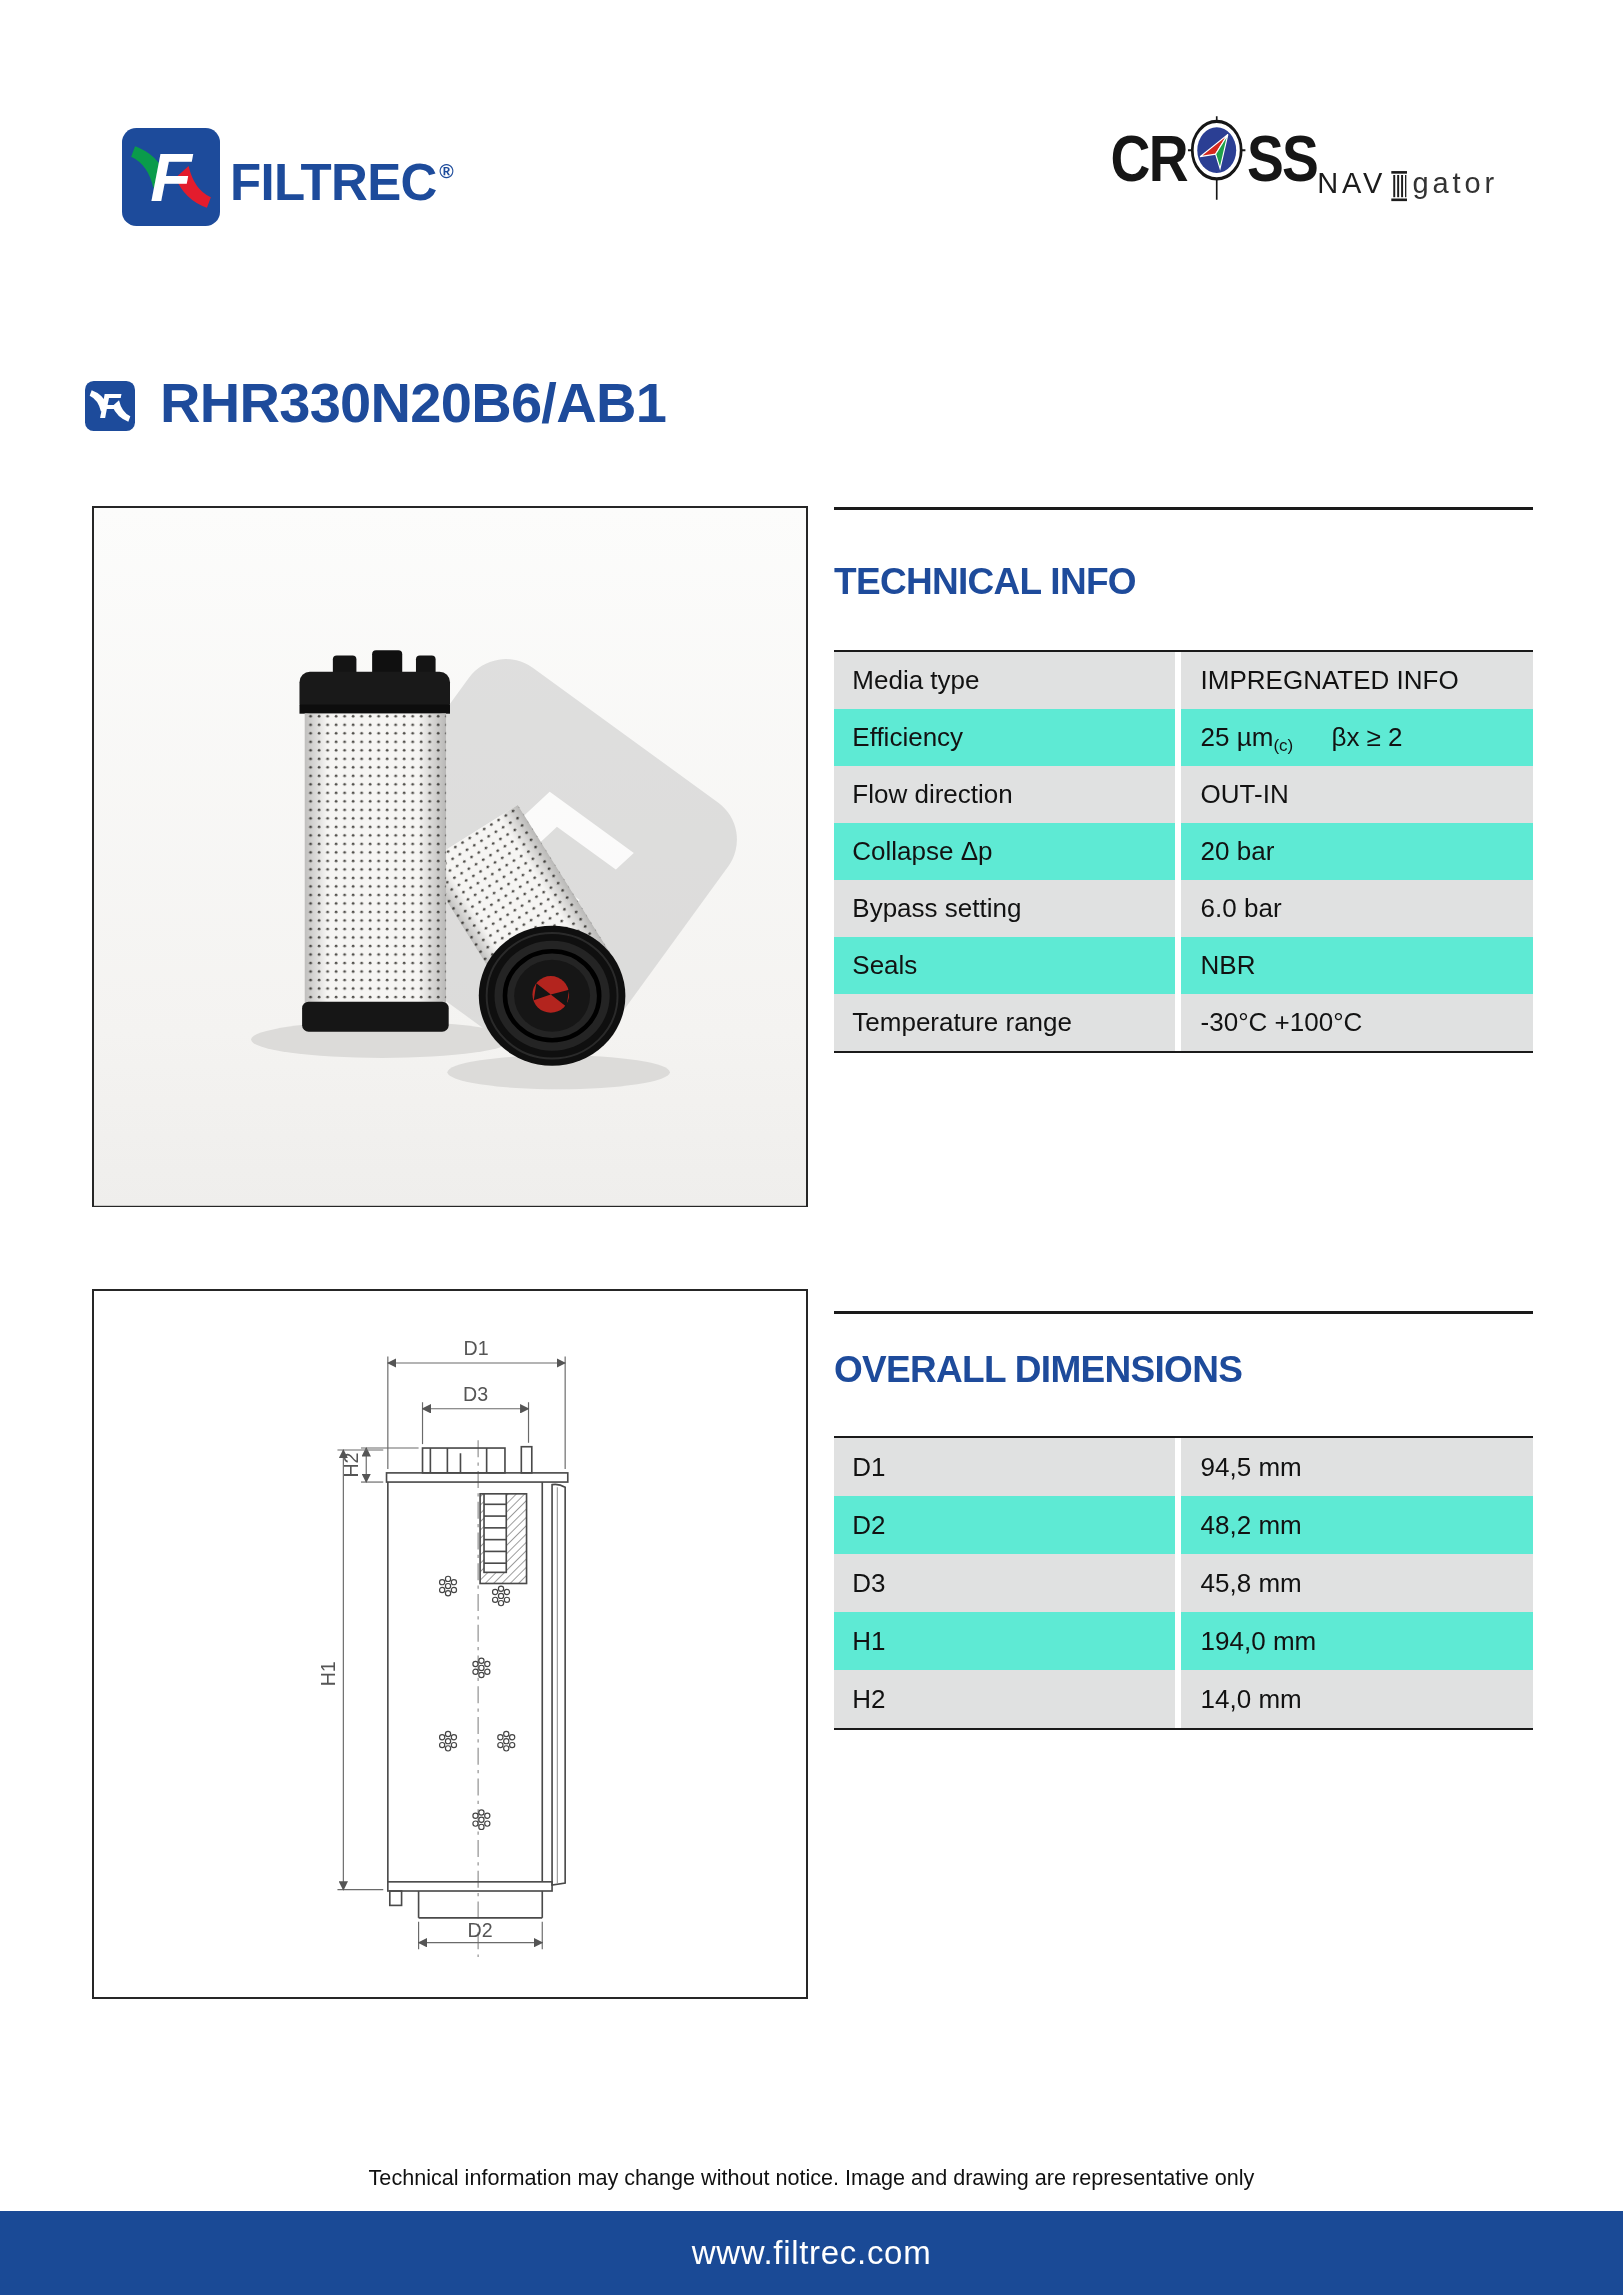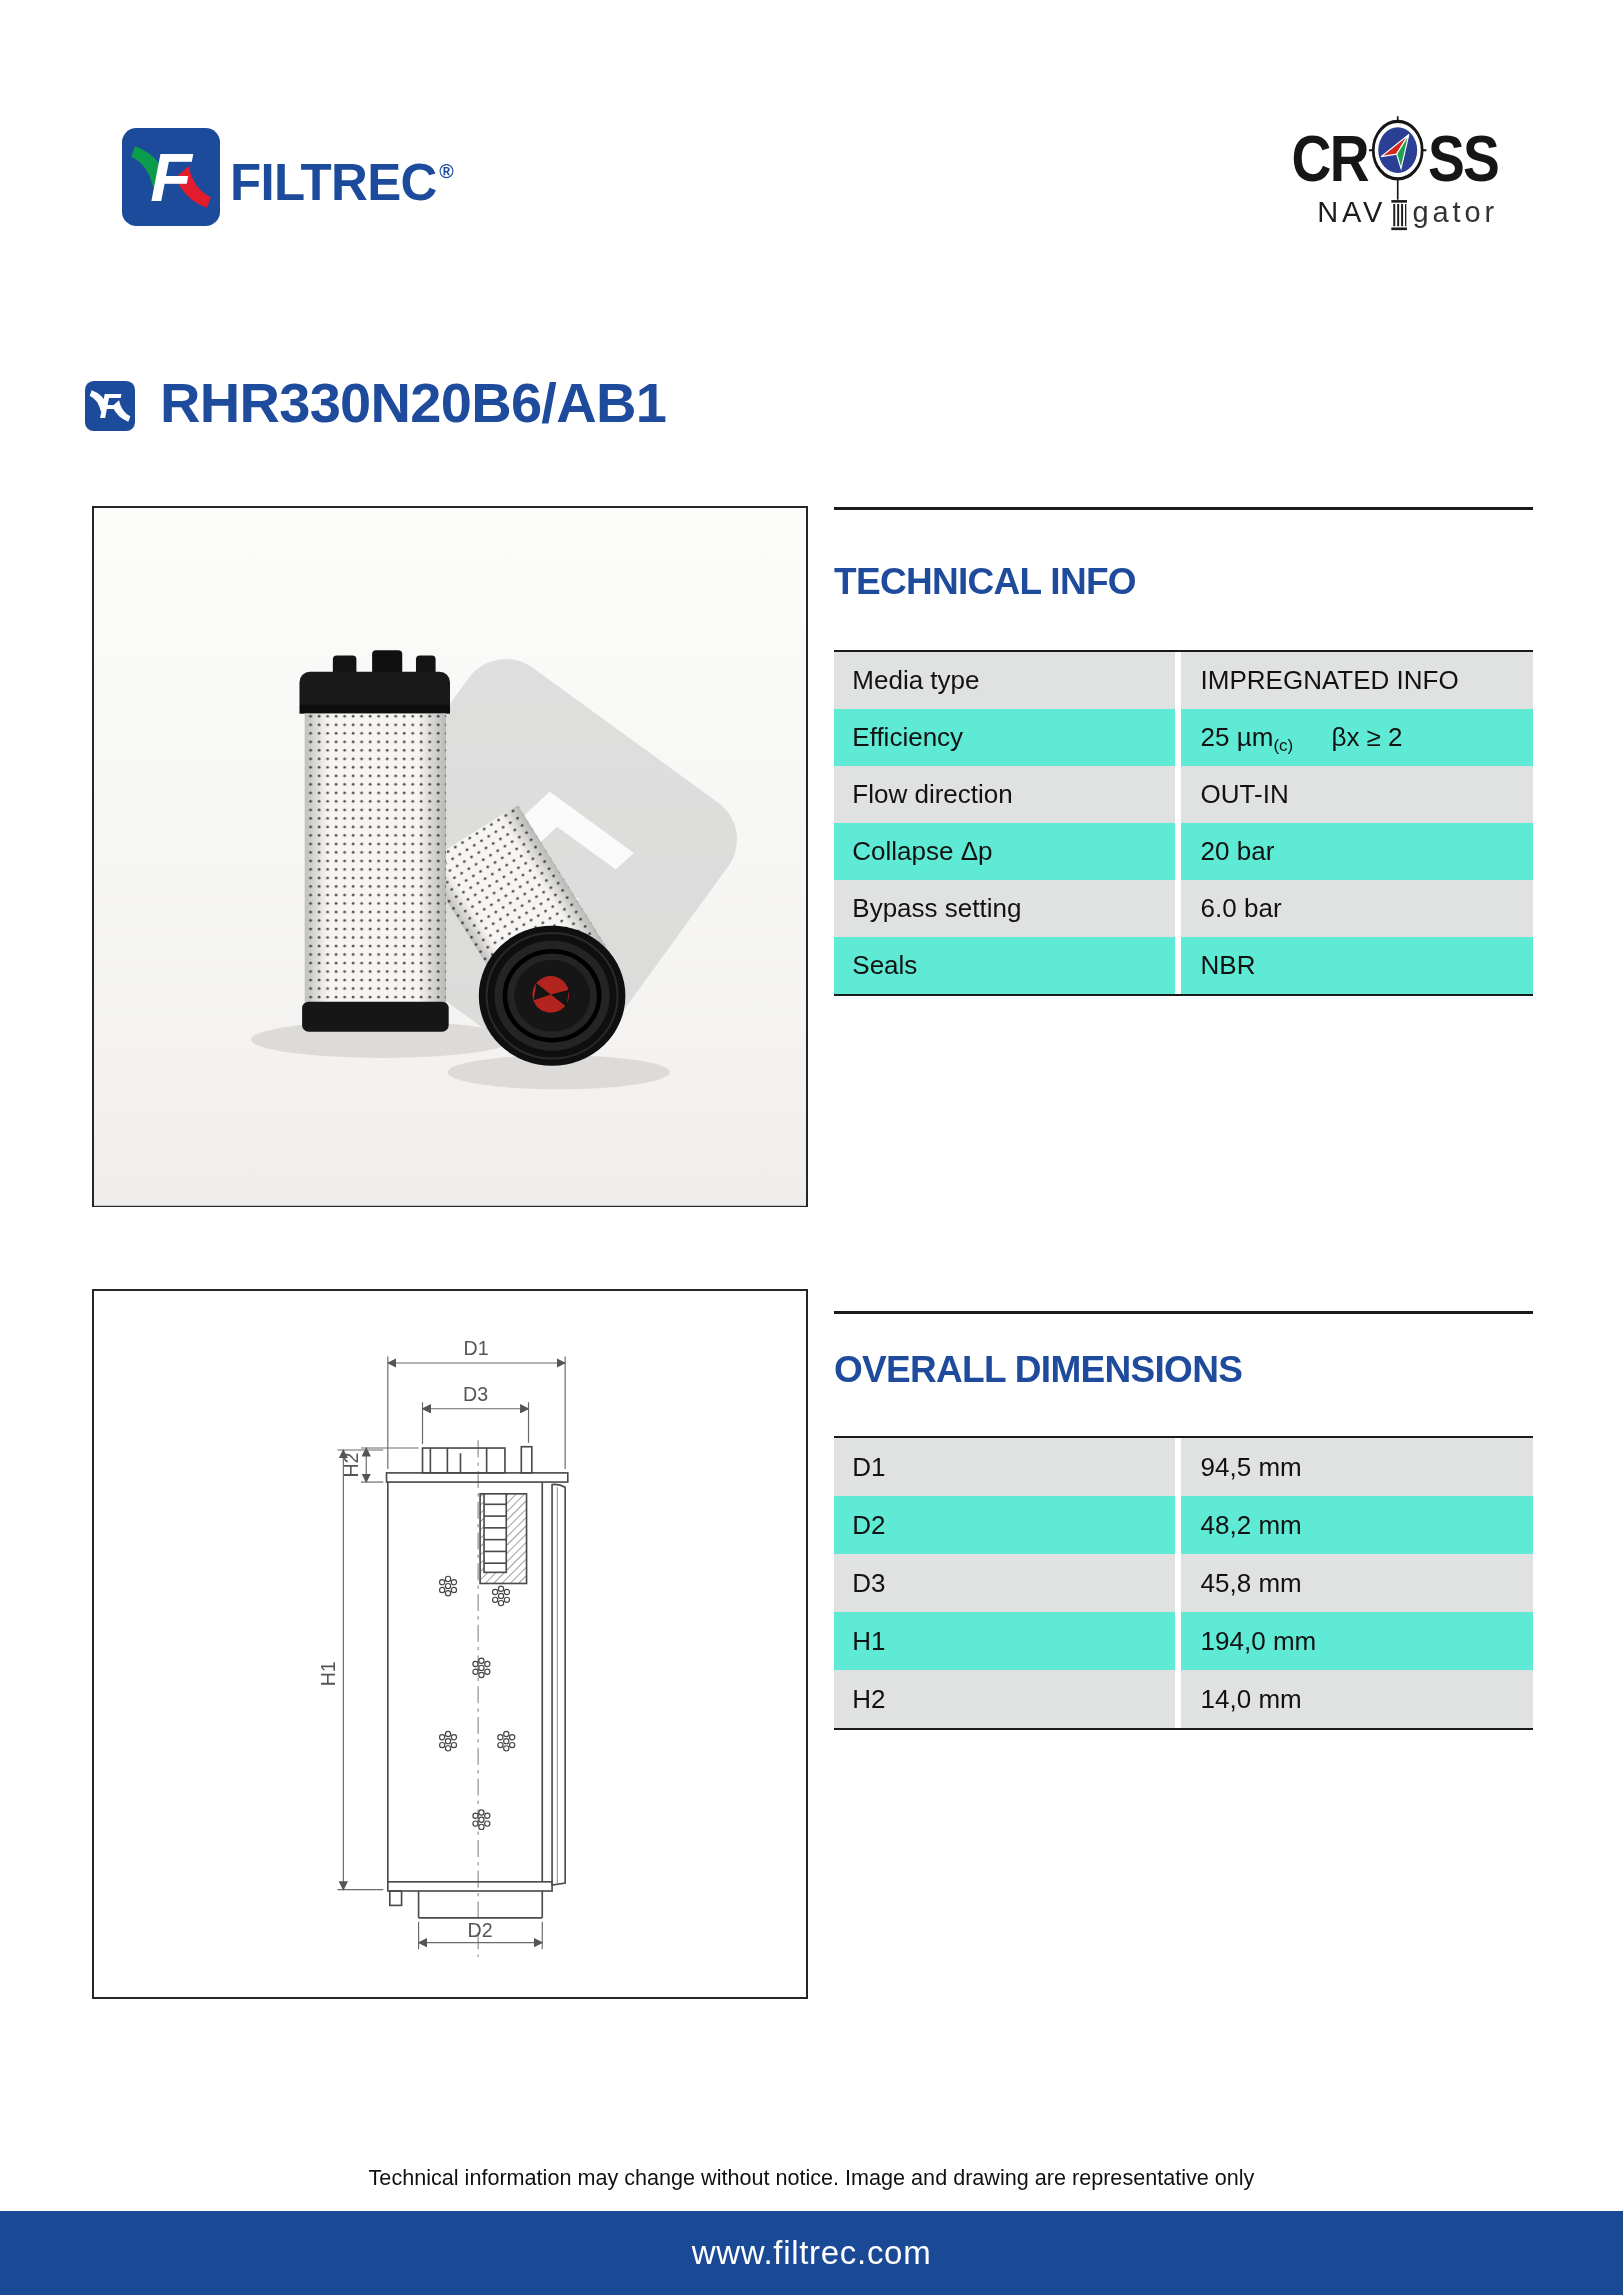--- a/index.html
+++ b/index.html
@@ -56,21 +56,21 @@
       <rect x="0" y="0" width="150" height="150" rx="22" fill="#1d4b9b"></rect>
       <path d="M20,28 Q54,40 68,74 L48,92 Q40,56 14,44 Z" fill="#0a9b4b"></path>
       <path d="M130,122 Q96,110 82,76 L102,58 Q110,94 136,106 Z" fill="#e31c2d"></path>
       <text x="75" y="112" font-size="104" font-weight="bold" font-style="italic" text-anchor="middle" fill="#ffffff" font-family="Liberation Sans, sans-serif">F</text>
     </svg>
   </div>
   <div class="abs" style="left:230px; top:153px;">
     <span class="brand-word">FILTREC</span><span class="brand-reg">®</span>
   </div>
 
-  <div class="abs" style="right:125px; top:116px; display:flex; flex-direction:column; align-items:flex-end;">
+  <div class="abs" style="right:125px; top:116px; display:flex; flex-direction:row; align-items:flex-end;">
     <div class="cross-row1">
       <span>CR</span>
       <span style="margin:0 1.3px; display:inline-flex;">
         <svg width="68" height="84" viewBox="0 0 104 128">
           <line x1="52" y1="0" x2="52" y2="128" stroke="#161616" stroke-width="3"></line>
           <line x1="0" y1="52" x2="104" y2="52" stroke="#161616" stroke-width="3"></line>
           <circle cx="52" cy="52" r="44" fill="#ffffff" stroke="#161616" stroke-width="5"></circle>
           <circle cx="52" cy="52" r="35" fill="#2b3f94"></circle>
           <polygon points="22,62 72,28 50,58" fill="#d5281e" stroke="#fff" stroke-width="2"></polygon>
           <polygon points="72,28 58,80 50,58" fill="#1fa24a" stroke="#fff" stroke-width="2"></polygon>
@@ -190,20 +190,24 @@
       <div class="tcell value">20 bar</div>
     </div>
     <div class="trow h87 gray">
       <div class="tcell label">Bypass setting</div>
       <div class="tcell value">6.0 bar</div>
     </div>
     <div class="trow h87 white">
       <div class="tcell label">Seals</div>
       <div class="tcell value">NBR</div>
     </div>
+    <div class="trow h87 gray">
+      <div class="tcell label">Temperature range</div>
+      <div class="tcell value">-30°C +100°C</div>
+    </div>
   </div>
 
   <div class="abs frame" style="left:92px; top:1289px; width:716px; height:710px; background:#ffffff;">
     <svg width="712" height="706" viewBox="0 0 1088 1079">
       <defs>
         <pattern id="hatch" width="9" height="9" patternUnits="userSpaceOnUse" patternTransform="rotate(45)">
           <line x1="0" y1="0" x2="0" y2="9" stroke="#6a6a6a" stroke-width="2"></line>
         </pattern>
         <marker id="arr" viewBox="0 0 10 10" refX="9" refY="5" markerWidth="8" markerHeight="8" orient="auto-start-reverse">
           <path d="M0,0 L10,5 L0,10 z" fill="#555"></path>

